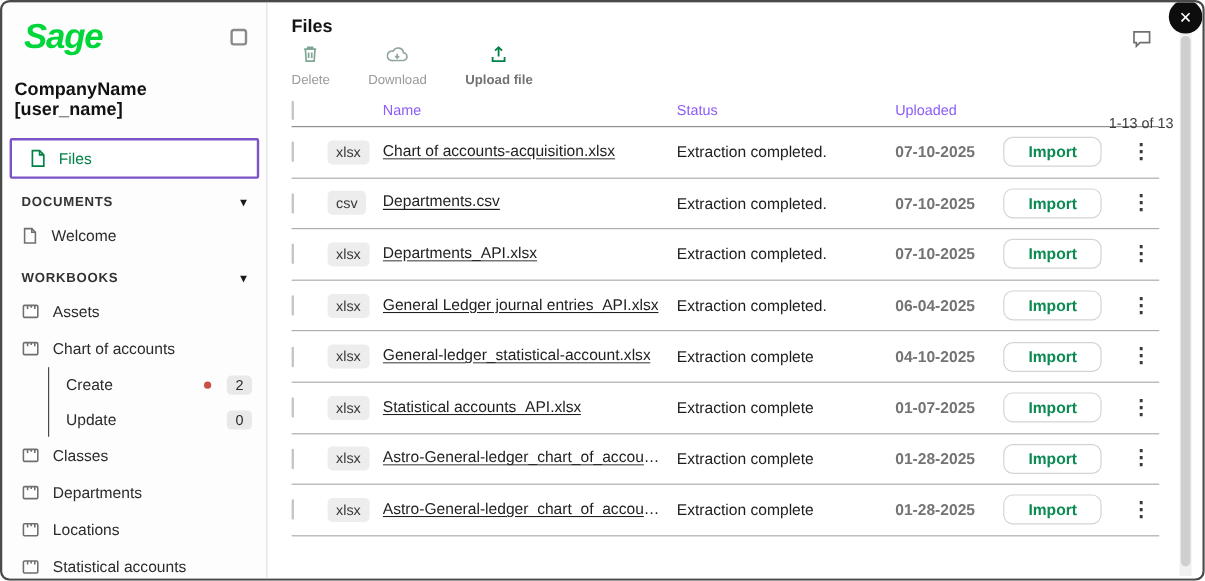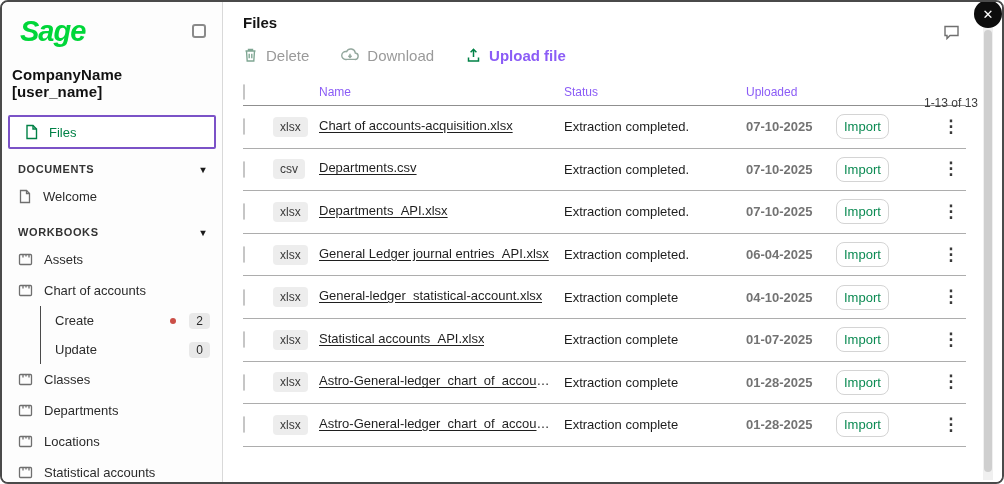--- a/index.html
+++ b/index.html
@@ -28,42 +28,42 @@
   .unread-dot { width:6px; height:6px; border-radius:50%; background:#cb4f47; }
   .count-badge { background:#e9e9e9; border-radius:4px; font-size:12px; color:#2b2b2b; padding:1px 7px; min-width:18px; text-align:center; }
   
   .main { position:relative; flex:1; padding:12px 36px 0 20px; background:#fff; }
   .page-title { font-size:15px; font-weight:600; color:#141414; }
   .tabs { display:flex; align-items:center; margin-top:19px; }
   .tab-active-box { border:2px solid #7B52C7; border-radius:2px; display:inline-block; background:#fff; }
   .tab-active { font-size:13px; font-weight:600; color:#008146; padding:7px 15px 6px; border-bottom:3px solid #2e8555; cursor:pointer; }
   .tab { font-size:13px; color:#4f4f4f; padding:7px 6px; margin-left:12px; cursor:pointer; }
   .toolbar { display:flex; align-items:center; gap:32px; margin-top:13px; height:22px; }
-  .tool-btn { display:flex; align-items:flex-start; gap:8px; font-size:15px; cursor:pointer; }
+  .tool-btn { display:flex; align-items:center; gap:8px; font-size:11px; cursor:pointer;flex-direction:column; }
   .tool-btn.disabled { color:#9a9a9a; }
-  .tool-btn.primary { color:#8b5cf6; font-weight:600; }
+  .tool-btn.primary { color:#737373; font-weight:600; }
   .pagination { position:absolute; right:24px; top:94px; font-size:12px; color:#3c3c3c; }
   
   .table { margin-top:13px; }
   .thead { display:flex; align-items:center; height:27px; border-bottom:1px solid #8f8f8f; font-size:12px; color:#8b5cf6; }
   .trow { display:flex; align-items:center; height:42.6px; border-bottom:1px solid #adadad; font-size:13px; color:#1d1d1d; }
   .col-cb { flex:0 0 30px; }
   .col-chip { flex:0 0 46px; }
   .col-name { flex:1 1 auto; min-width:0; }
   .col-status { flex:0 0 182px; }
   .col-date { flex:0 0 90px; }
   .col-import { flex:0 0 100px; }
   .col-kebab { flex:0 0 30px; display:flex; justify-content:center; }
   .checkbox { width:16px; height:16px; border:1.5px solid #c6c6c6; border-radius:4px; background:#fff; cursor:pointer; }
   .chip { display:inline-block; background:#ededed; border-radius:4px; padding:3px 7px; font-size:12px; color:#3a3a3a; }
   .file-link { color:#1f1f1f; text-decoration:underline; text-underline-offset:2px; cursor:pointer;
     white-space:nowrap; overflow:hidden; text-overflow:ellipsis; display:inline-block; max-width:235px; }
   .date { font-weight:600; color:#737373; }
   .import-btn { display:inline-block; border:1px solid #d4d4d4; border-radius:8px; background:#fff;
-    color:#0b8a52; font-size:13px; font-weight:400; padding:4px 7px; cursor:pointer; }
+    color:#0b8a52; font-size:13px; font-weight:700; padding:4px 20px; cursor:pointer; }
   .kebab { color:#3a3a3a; font-size:17px; font-weight:700; line-height:14px; cursor:pointer; letter-spacing:0; }
   
   .close-btn { position:absolute; top:-2px; right:0px; width:28px; height:28px; border-radius:50%;
     background:#0d0d0d; color:#fff; display:flex; align-items:center; justify-content:center;
     font-size:13px; cursor:pointer; z-index:5; }
   .feedback-icon { position:absolute; top:22px; right:40px; color:#6f6f6f; cursor:pointer; }
   .scrollbar { position:absolute; top:2px; bottom:2px; right:9px; width:10px; background:#f0f0f0; }
   .scroll-thumb { position:absolute; top:26px; bottom:8px; left:1px; width:8px; background:#cfcfcf; border-radius:4px; cursor:pointer; }
   svg { display:block; }
 </style>

